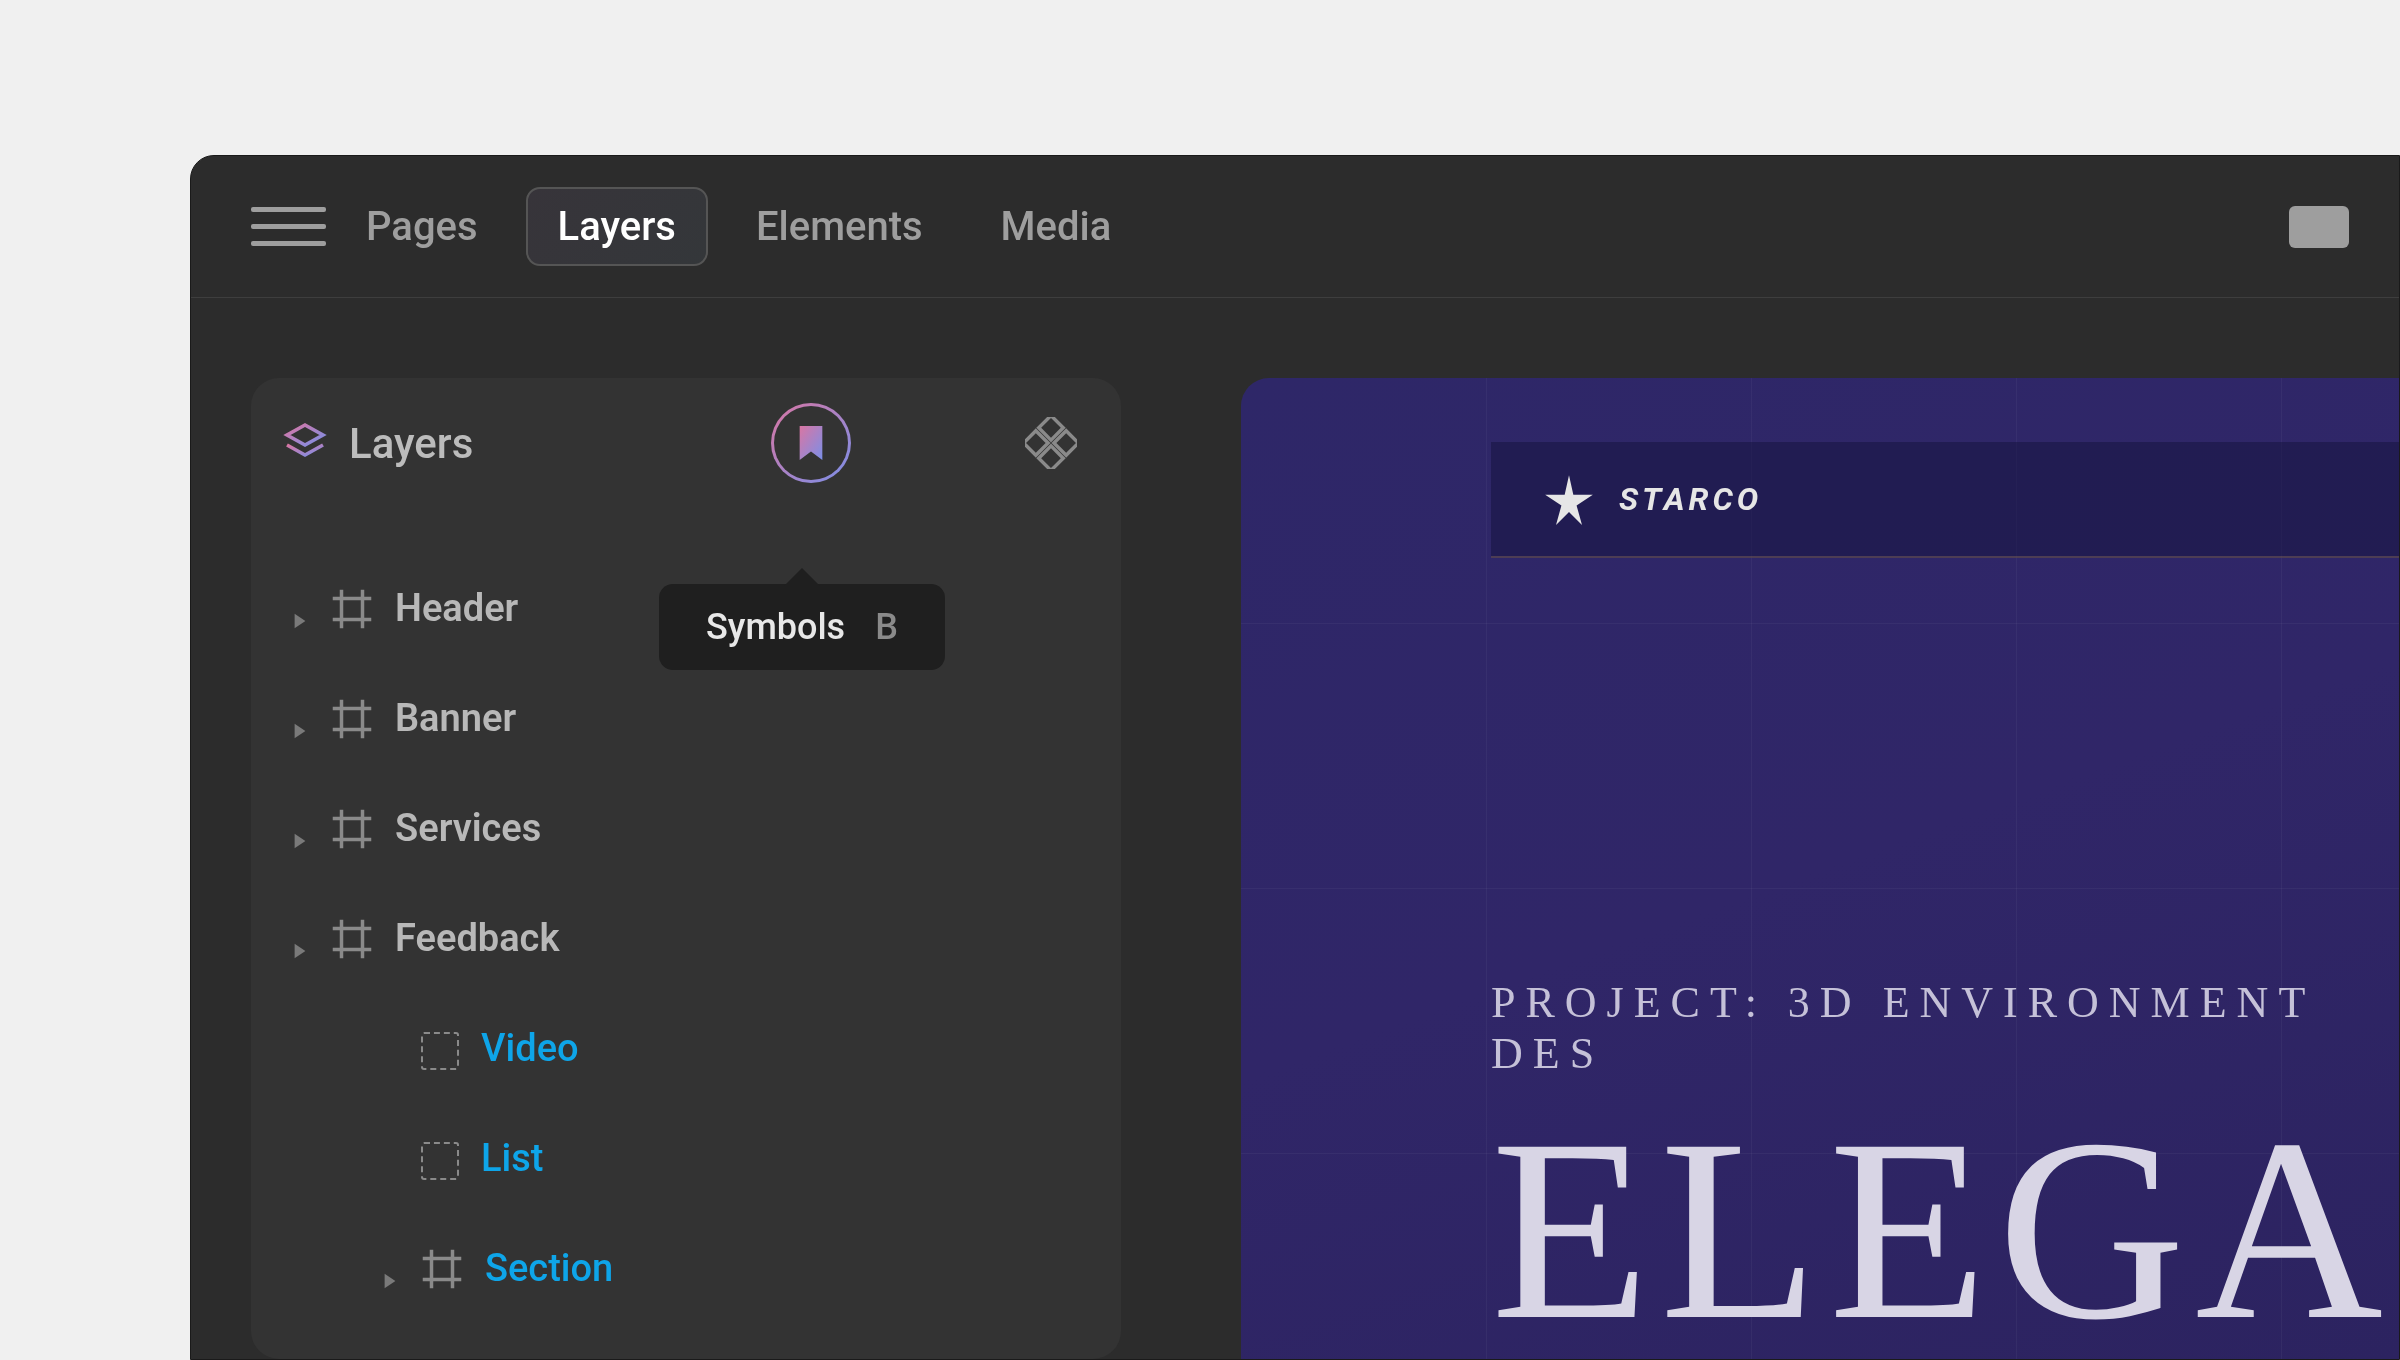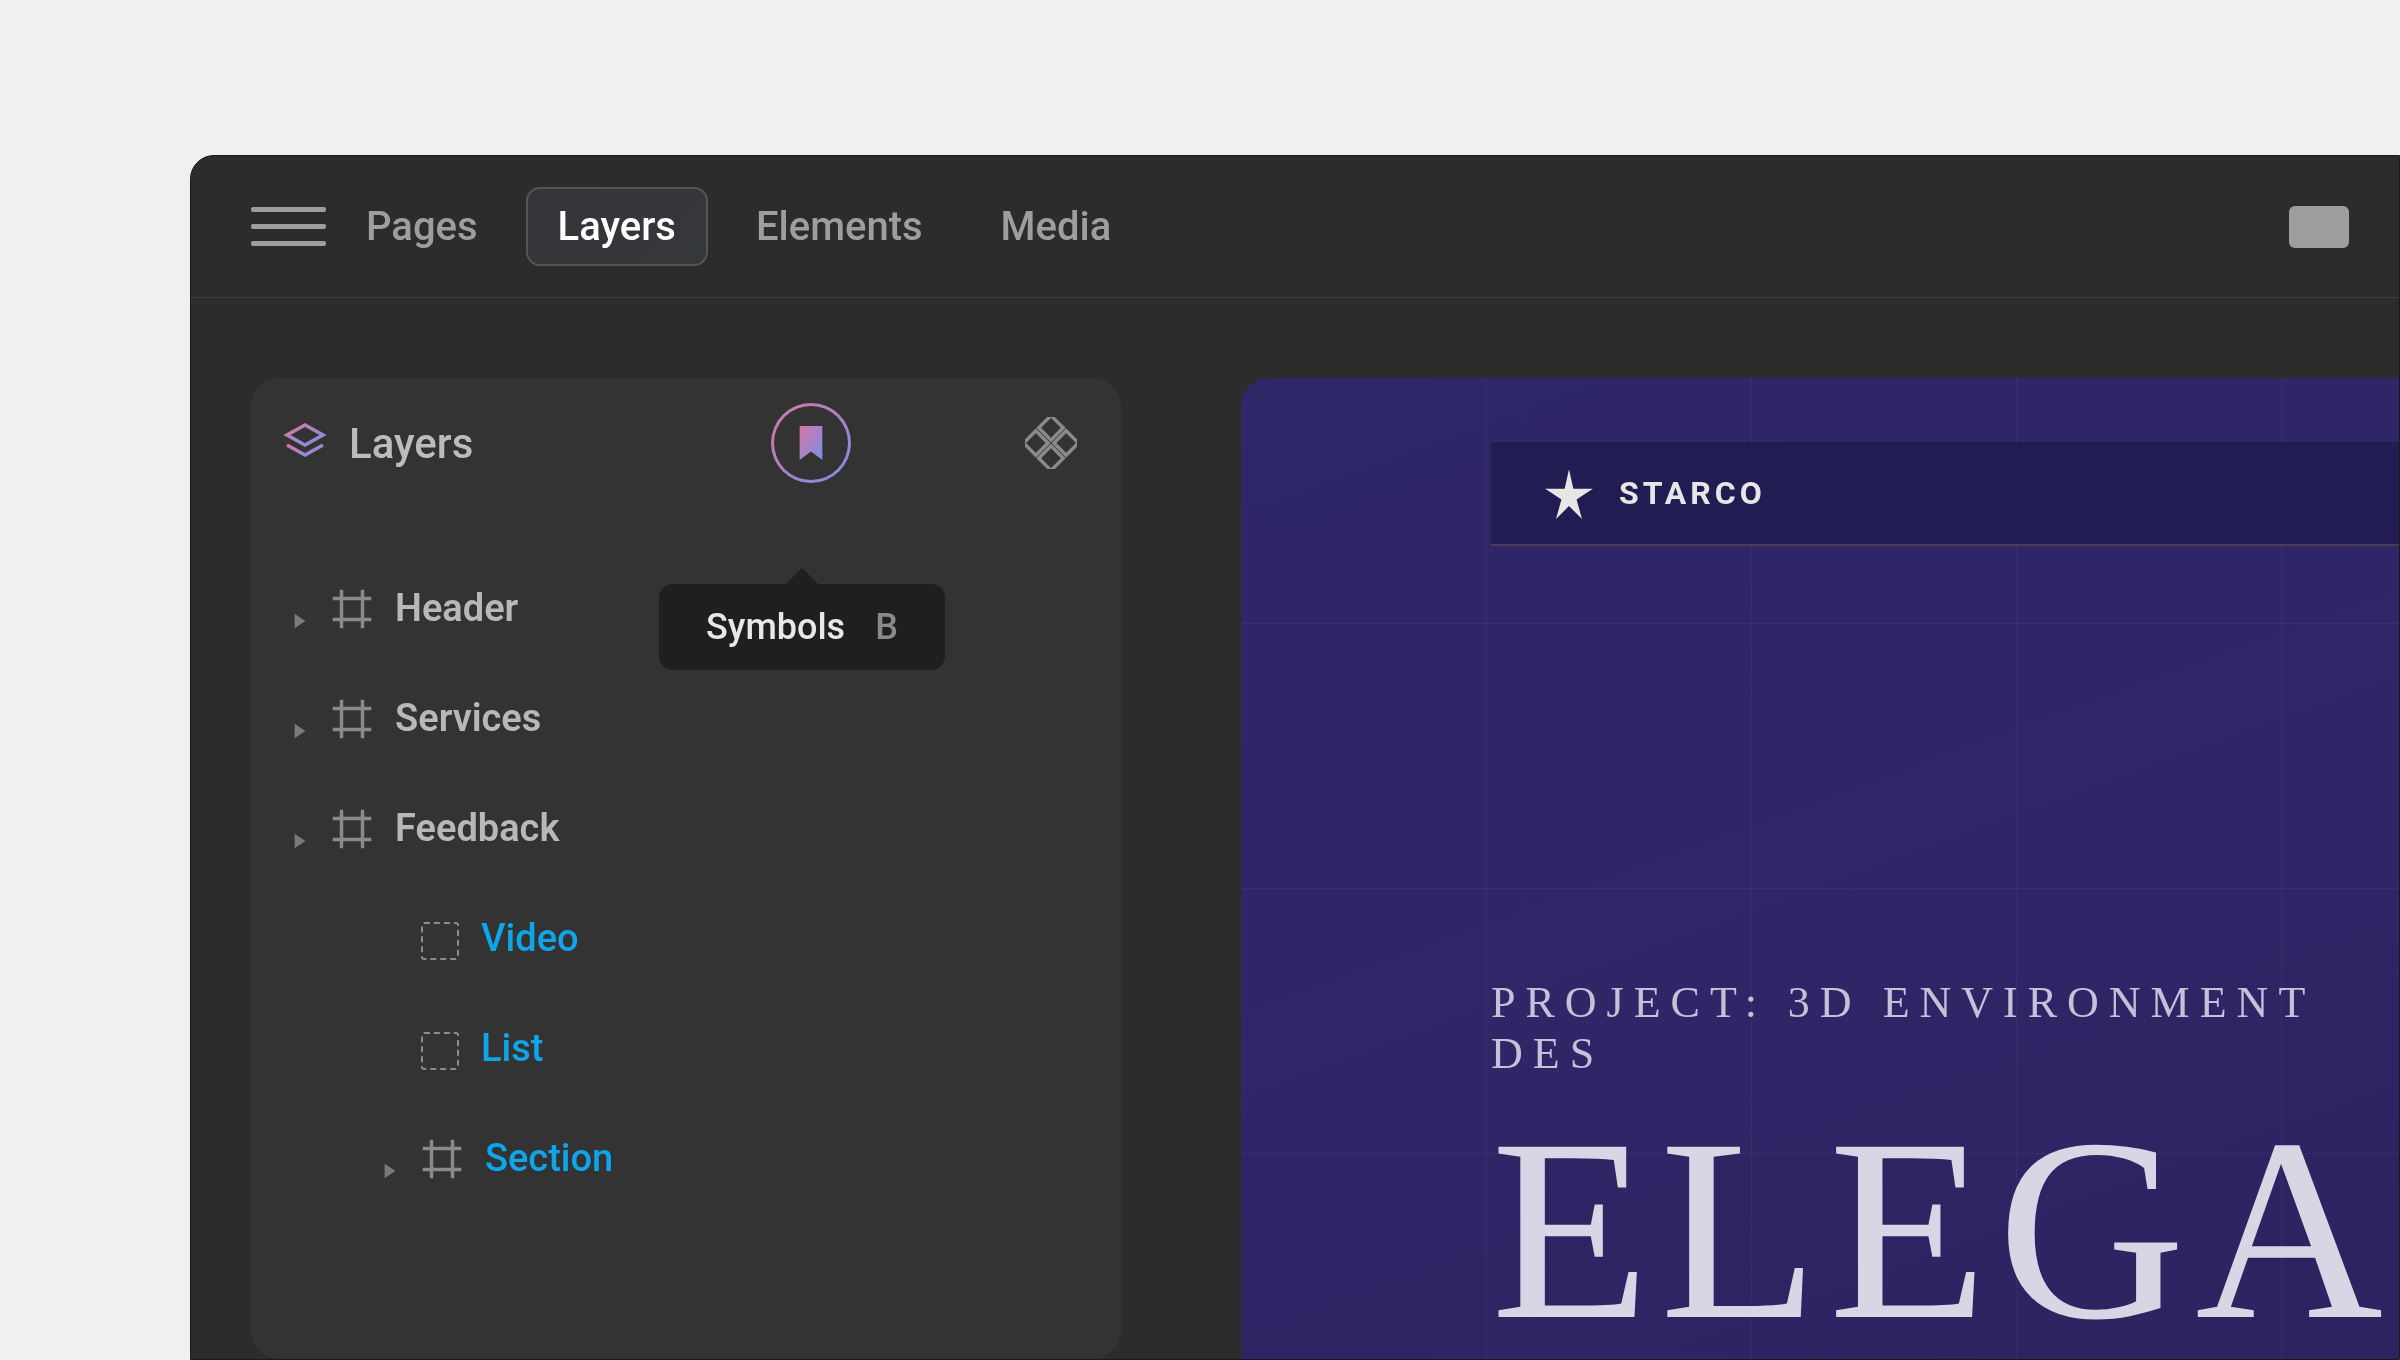--- a/index.html
+++ b/index.html
@@ -222,27 +222,28 @@
         linear-gradient(rgba(255,255,255,0.04) 1px, transparent 1px),
         linear-gradient(90deg, rgba(255,255,255,0.04) 1px, transparent 1px);
       background-size: 265px 265px;
       background-position: -20px -20px;
     }
     .canvas-header {
       position: absolute;
       top: 64px;
       left: 250px;
       right: 0;
-      height: 104px;
+      height: 116px;
       background: rgba(20, 18, 60, 0.5);
       border-bottom: 2px solid rgba(180,140,90,0.3);
       display: flex;
       align-items: center;
       padding: 4px 52px;
       gap: 24px;
+      font-style: italic;
     }
     .star-logo {
       width: 52px;
       height: 52px;
     }
     .brand-name {
       color: #e6e6e6;
       font-size: 32px;
       font-weight: 700;
       letter-spacing: 4px;
@@ -345,20 +346,32 @@
         <div class="layer-item">
           <svg class="chevron" viewBox="0 0 10 10">
               <path d="M2 1 L8 5 L2 9 Z" fill="#7a7a7a"></path>
             </svg>
           <svg class="frame-icon" viewBox="0 0 24 24" fill="none" stroke="#8a8a8a" stroke-width="2">
               <line x1="6" y1="1" x2="6" y2="23"></line>
               <line x1="18" y1="1" x2="18" y2="23"></line>
               <line x1="1" y1="6" x2="23" y2="6"></line>
               <line x1="1" y1="18" x2="23" y2="18"></line>
             </svg>
+          <span class="layer-label">Banner</span>
+        </div>
+        <div class="layer-item">
+          <svg class="chevron" viewBox="0 0 10 10">
+              <path d="M2 1 L8 5 L2 9 Z" fill="#7a7a7a"></path>
+            </svg>
+          <svg class="frame-icon" viewBox="0 0 24 24" fill="none" stroke="#8a8a8a" stroke-width="2">
+              <line x1="6" y1="1" x2="6" y2="23"></line>
+              <line x1="18" y1="1" x2="18" y2="23"></line>
+              <line x1="1" y1="6" x2="23" y2="6"></line>
+              <line x1="1" y1="18" x2="23" y2="18"></line>
+            </svg>
           <span class="layer-label">Services</span>
         </div>
         <div class="layer-item">
           <svg class="chevron" viewBox="0 0 10 10">
               <path d="M2 1 L8 5 L2 9 Z" fill="#7a7a7a"></path>
             </svg>
           <svg class="frame-icon" viewBox="0 0 24 24" fill="none" stroke="#8a8a8a" stroke-width="2">
               <line x1="6" y1="1" x2="6" y2="23"></line>
               <line x1="18" y1="1" x2="18" y2="23"></line>
               <line x1="1" y1="6" x2="23" y2="6"></line>

